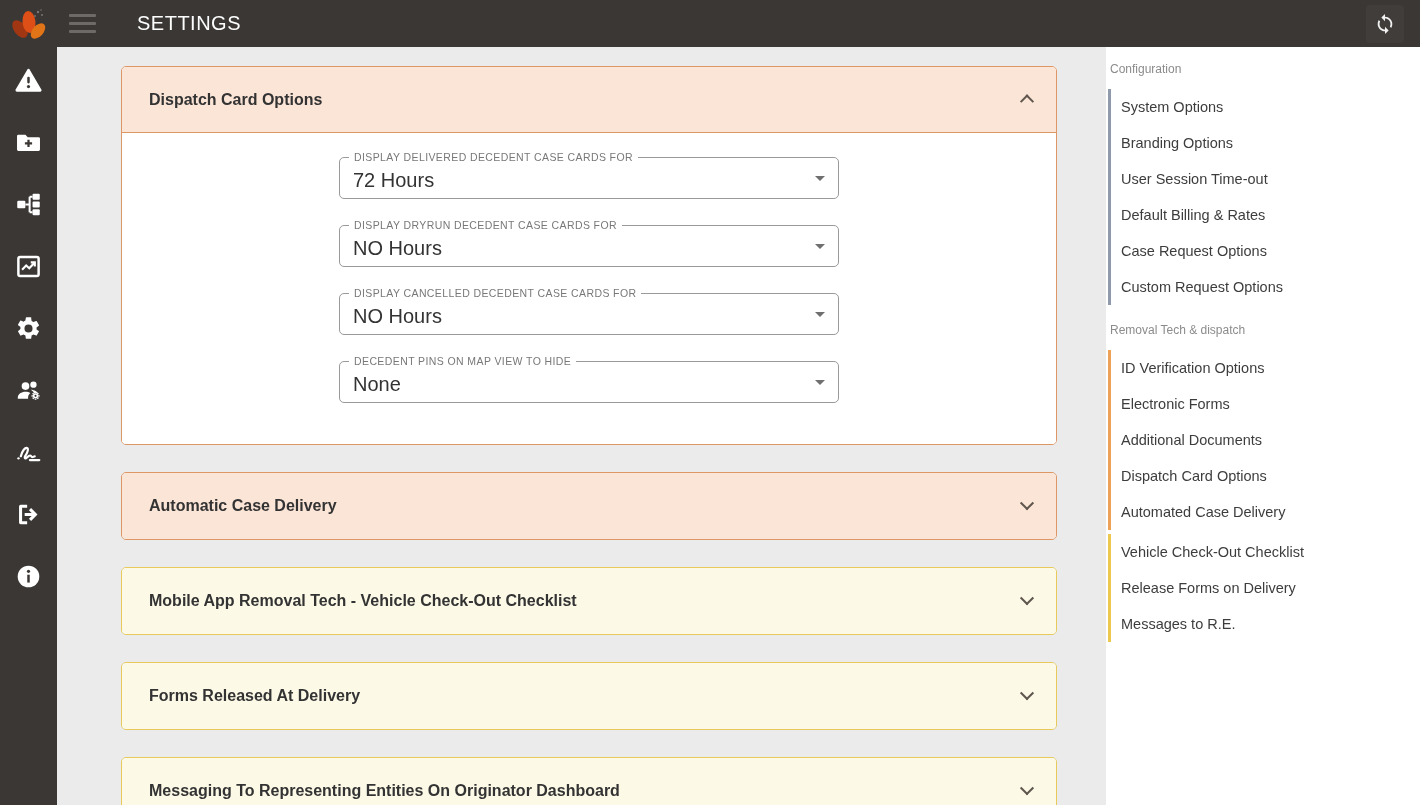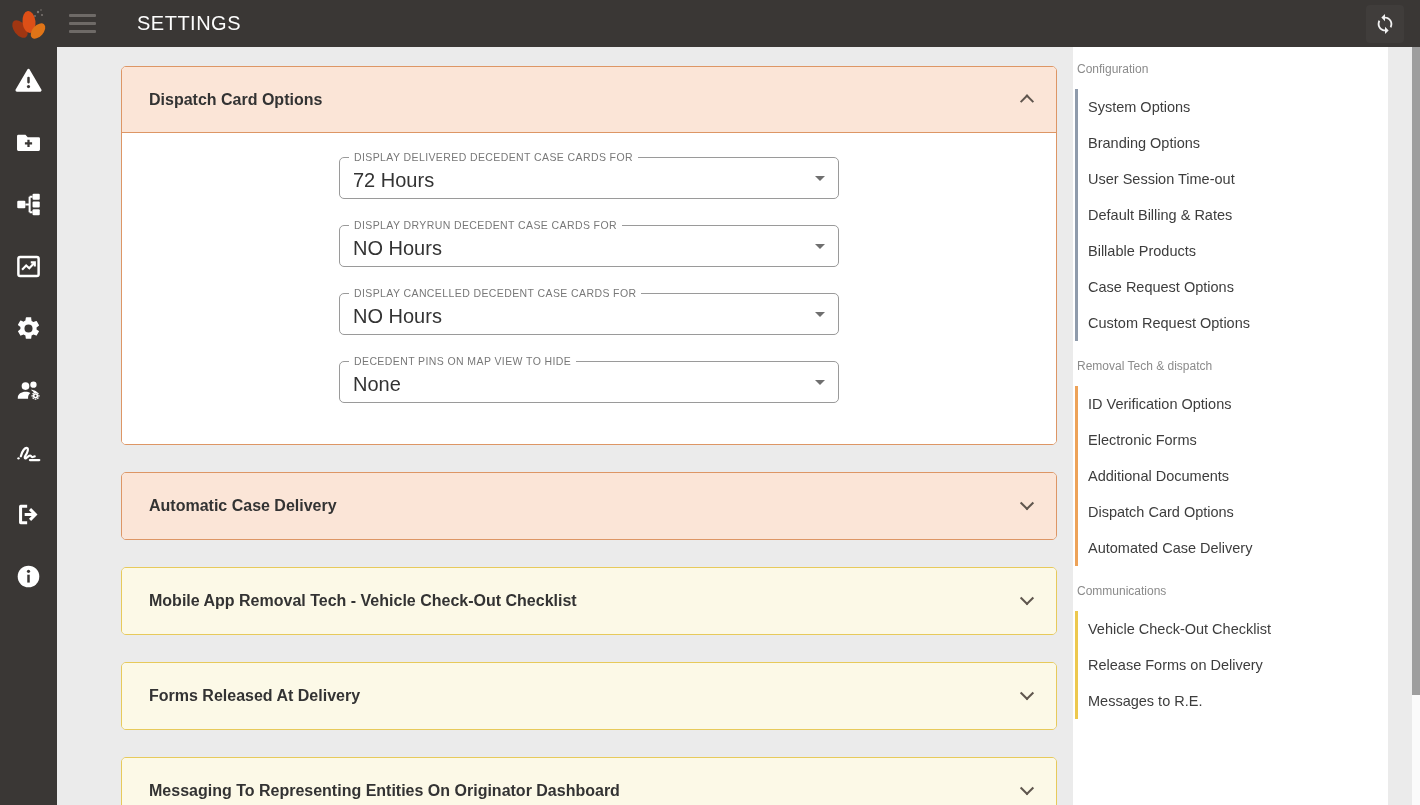--- a/index.html
+++ b/index.html
@@ -66,21 +66,21 @@
   }
   .mvalue { display:block; padding:11px 30px 0 13px; font-size:20px; color:#333; }
   .sel-arrow {
     position:absolute; right:13px; top:18px; width:0; height:0;
     border-left:5px solid transparent; border-right:5px solid transparent;
     border-top:5.5px solid #6f6f6f;
   }
 
   
   .right-nav {
-    position:absolute; top:47px; left:1073px; width:315px; height:758px;
+    position:absolute; top:47px; left:1106px; width:315px; height:758px;
     background:#ffffff; padding:14px 0 0 2px; z-index:10;
   }
   .nav-section-header { font-size:12px; color:#8b8b8b; margin:0 0 12px 2px; height:16px; line-height:16px; }
   .nav-section-header.mt { margin-top:17px; }
   .nav-group { border-left:3px solid #8f9bab; margin-bottom:4px; }
   .nav-group.g-config  { border-left-color:#8f9bab; }
   .nav-group.g-removal { border-left-color:#eda258; }
   .nav-group.g-comm    { border-left-color:#edc84e; }
   .nav-item {
     height:36px; display:flex; align-items:center; padding-left:10px;
@@ -303,35 +303,33 @@
   </div>
 
   <nav class="right-nav">
 
     <div class="nav-section-header">Configuration</div>
     <div class="nav-group g-config">
       <div class="nav-item">System Options</div>
       <div class="nav-item">Branding Options</div>
       <div class="nav-item">User Session Time-out</div>
       <div class="nav-item">Default Billing &amp; Rates</div>
-      <div class="nav-item">Billable Products</div>
       <div class="nav-item">Case Request Options</div>
       <div class="nav-item">Custom Request Options</div>
     </div>
 
     <div class="nav-section-header mt">Removal Tech &amp; dispatch</div>
     <div class="nav-group g-removal">
       <div class="nav-item">ID Verification Options</div>
       <div class="nav-item">Electronic Forms</div>
       <div class="nav-item">Additional Documents</div>
       <div class="nav-item">Dispatch Card Options</div>
       <div class="nav-item">Automated Case Delivery</div>
     </div>
 
-    <div class="nav-section-header mt">Communications</div>
     <div class="nav-group g-comm">
       <div class="nav-item">Vehicle Check-Out Checklist</div>
       <div class="nav-item">Release Forms on Delivery</div>
       <div class="nav-item">Messages to R.E.</div>
     </div>
 
   </nav>
 
   <div class="scrollbar-track">
     <div class="scrollbar-thumb"></div>

